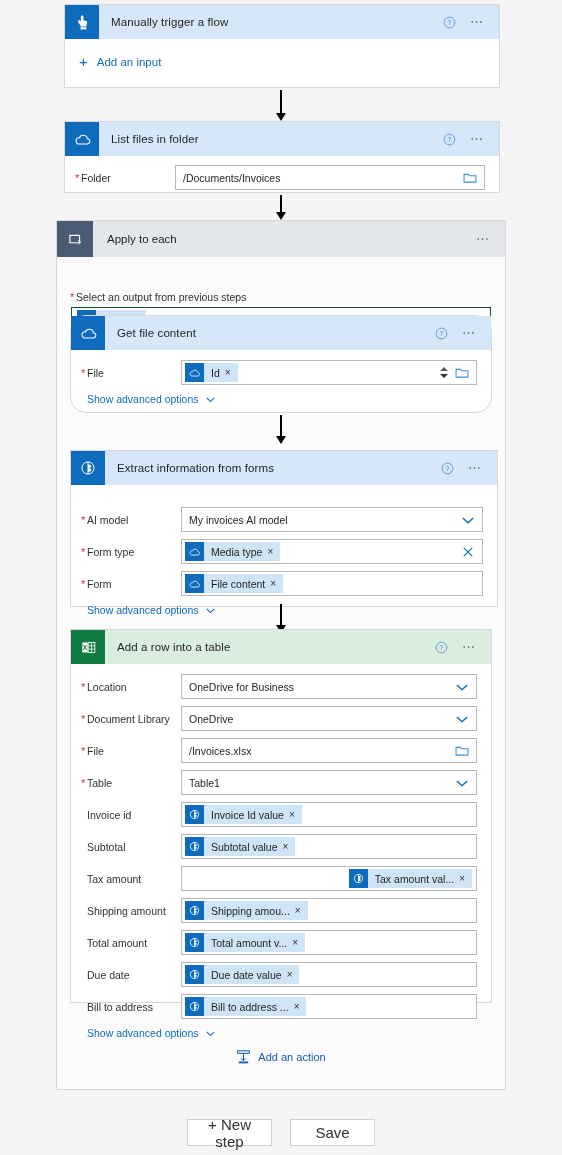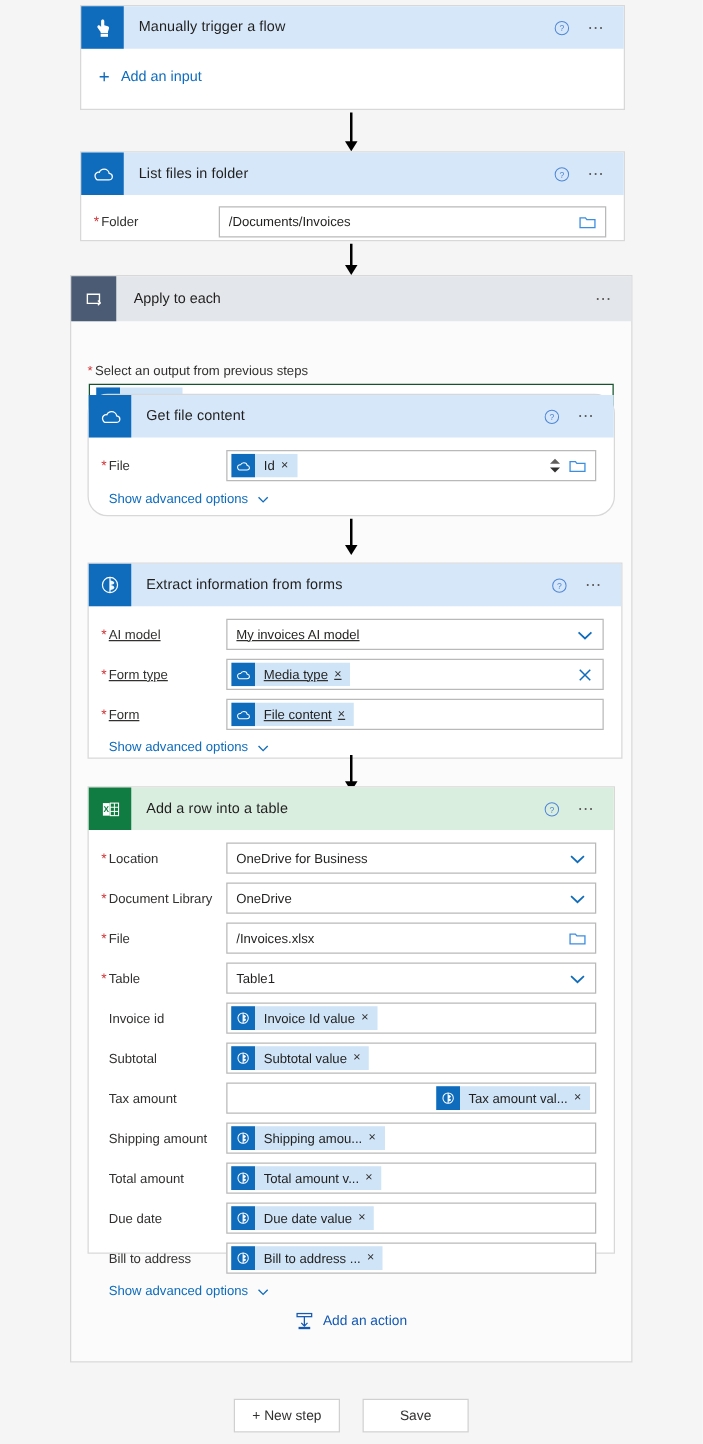--- a/index.html
+++ b/index.html
@@ -236,21 +236,21 @@
   
   .btnbar {
     position: absolute;
     left: 0; right: 0; top: 1119px;
     display: flex; justify-content: center; gap: 18px;
   }
   .btn {
     width: 85px; height: 27px;
     border: 1px solid #d0d0d0;
     background: #fff;
-    font-size: 11px;
+    font-size: 15px;
     color: #323130;
     display: flex; align-items: center; justify-content: center;
     cursor: pointer;
     font-family: "Liberation Sans", sans-serif;
   }
 </style>
 </head>
 <body>
 
 <div class="canvas">
@@ -405,21 +405,21 @@
       </div>
       <div class="hdr-title">Extract information from forms</div>
       <div class="hdr-actions">
         <svg class="help-ico" viewBox="0 0 16 16">
           <circle cx="8" cy="8" r="6.6" fill="none" stroke="#4f86d6" stroke-width="1"></circle>
           <text x="8" y="11.3" font-size="8.5" text-anchor="middle" fill="#4f86d6" font-family="Liberation Sans, sans-serif">?</text>
         </svg>
         <span class="ellipsis">⋯</span>
       </div>
     </div>
-    <div class="body" style="padding-top:10px;text-decoration:underline;">
+    <div class="body" style="padding-top:22px;">
 
       <div class="frow">
         <div class="flabel req">AI model</div>
         <div class="fctl">
           <span class="val">My invoices AI model</span>
           <svg class="chev" viewBox="0 0 12 12" fill="none" stroke="#0f6cbd" stroke-width="1.2">
             <path d="M1.6 4.2L6 8.4l4.4-4.2"></path>
           </svg>
         </div>
       </div>

